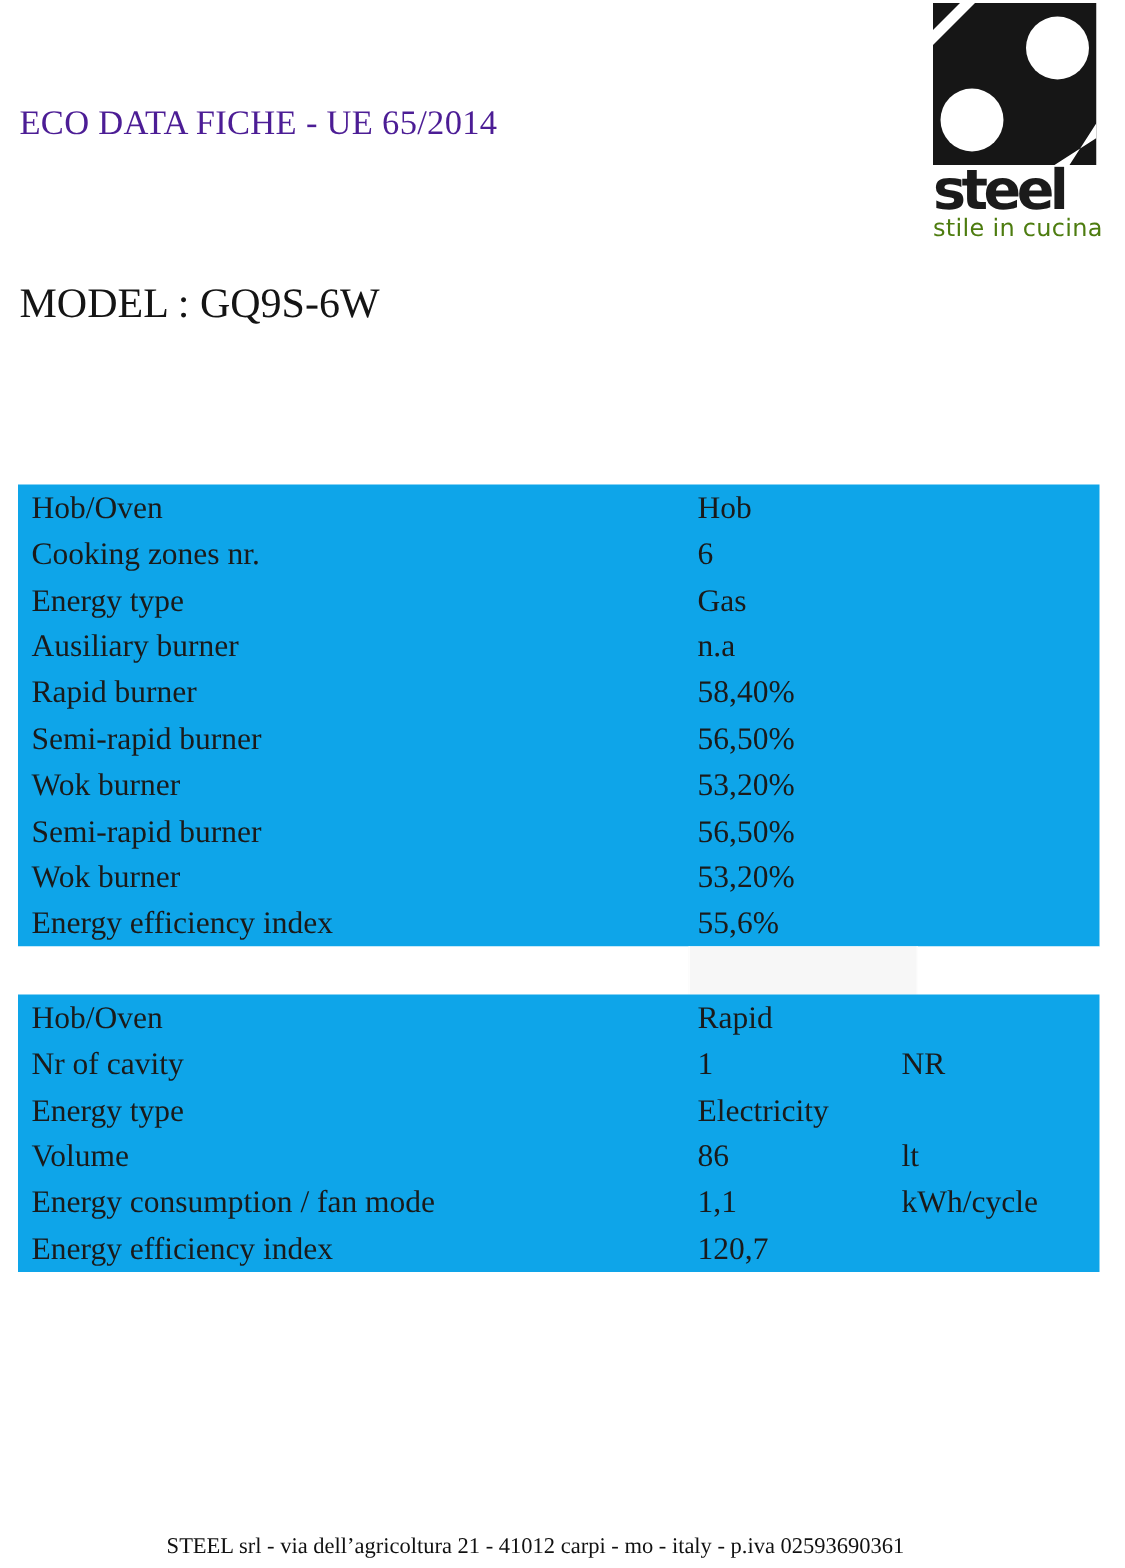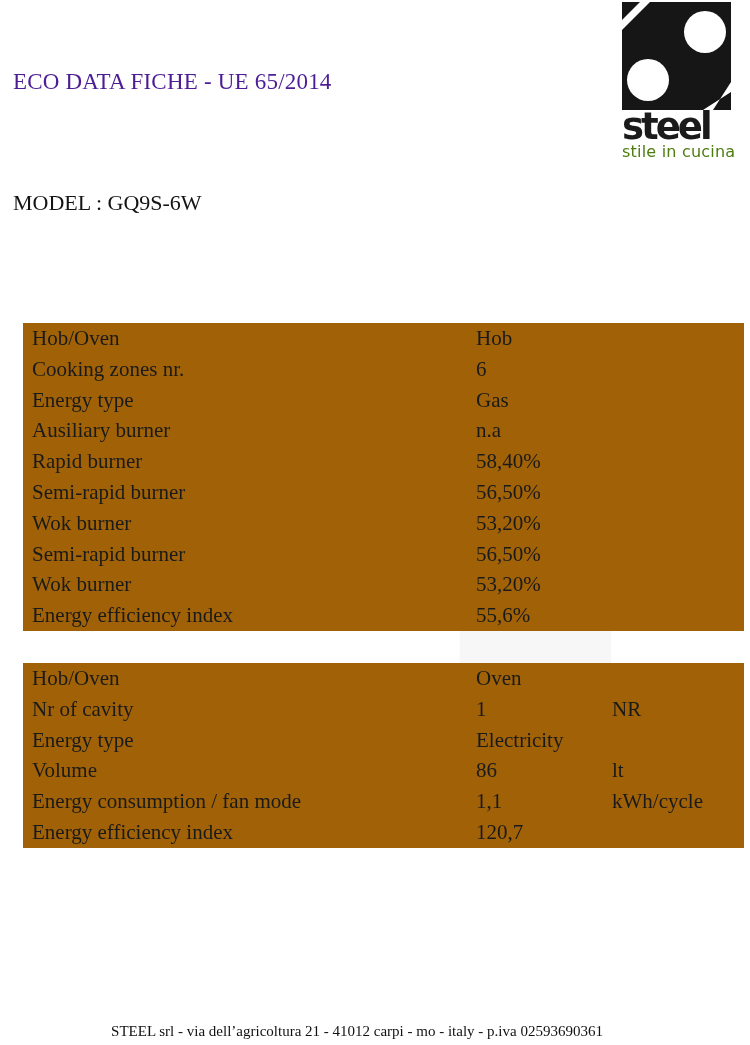--- a/index.html
+++ b/index.html
@@ -12,21 +12,21 @@
     color: #1a1a1a;
   }
   .page-title {
     position: absolute; left: 13px; top: 69px;
     font-size: 23px; line-height: 26px;
     letter-spacing: 0.2px;
     color: #4c1d95;
   }
   .model-line {
     position: absolute; left: 13px; top: 190px;
-    font-size: 22px; line-height: 26px;
+    font-size: 28px; line-height: 26px;
     color: #141414;
   }
   .logo {
     position: absolute; left: 622px; top: 2px; width: 108px;
   }
   .logo .mark { display: block; width: 109px; height: 108px; }
   .logo .brand {
     font-family: "DejaVu Sans", sans-serif;
     font-weight: bold;
     font-size: 37px; line-height: 30px;
@@ -38,23 +38,22 @@
   .logo .tagline {
     font-family: "DejaVu Sans", sans-serif;
     font-size: 16px; line-height: 18px;
     letter-spacing: 0.2px;
     color: #4d7c0f;
     margin-top: 1px;
     white-space: nowrap;
   }
   .spec-table {
     position: absolute; left: 12px; width: 721px;
-    background: #a16207;
+    background: #0ea5e9;
     font-size: 21px;
-    margin-left: 11px;
   }
   #hob-table  { top: 323px; }
   #oven-table { top: 663px; }
   .trow { position: relative; height: 30.8px; line-height: 30.9px; white-space: nowrap; }
   .cell { position: absolute; top: 0; }
   .cell.label { left: 9px; }
   .cell.value { left: 453px; }
   .cell.unit  { left: 589px; }
   .gap-row {
     position: absolute; left: 12px; top: 631px;
@@ -151,21 +150,21 @@
     </div>
   </div>
 
 <div class="gap-row">
   <div class="gap-mid"></div>
 </div>
 
 <div class="spec-table" id="oven-table">
     <div class="trow">
       <span class="cell label">Hob/Oven</span>
-      <span class="cell value">Oven</span>
+      <span class="cell value">Rapid</span>
       <span class="cell unit"></span>
     </div>
     <div class="trow">
       <span class="cell label">Nr of cavity</span>
       <span class="cell value">1</span>
       <span class="cell unit">NR</span>
     </div>
     <div class="trow">
       <span class="cell label">Energy type</span>
       <span class="cell value">Electricity</span>

